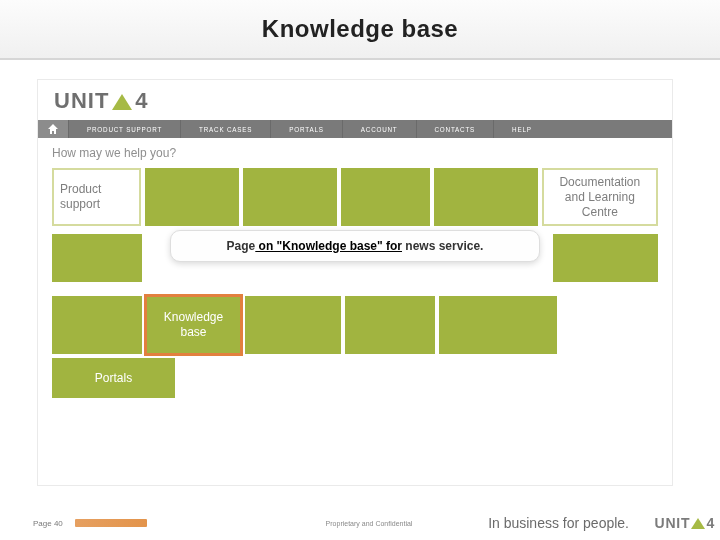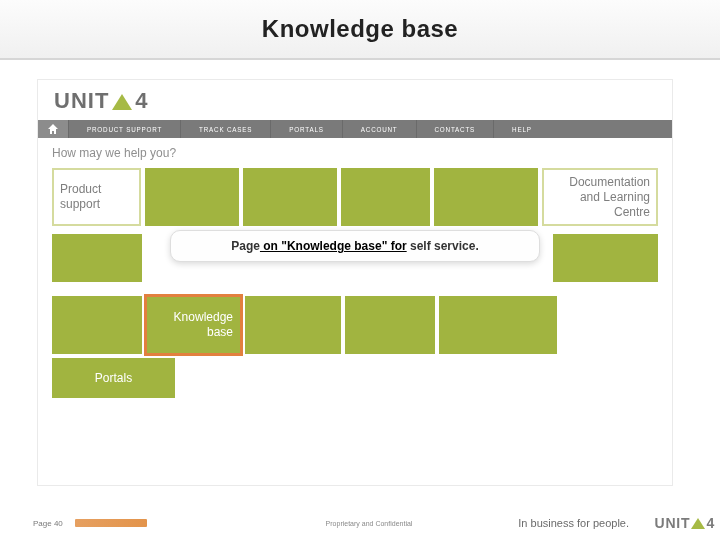--- a/index.html
+++ b/index.html
@@ -12,21 +12,21 @@
   .logo .u { font-size: 22px; font-weight: 700; color: #6f6f6f; letter-spacing: 1px; }
   .logo .triangle { width: 0; height: 0; border-left: 10px solid transparent; border-right: 10px solid transparent; border-bottom: 16px solid #a6ba45; margin: 0 1px; display: inline-block; position: relative; top: 1px; }
   .logo .four { font-size: 22px; font-weight: 700; color: #6f6f6f; letter-spacing: 1px; }
   .topnav { background: #7a7a7a; height: 18px; display: flex; align-items: stretch; width: 100%; }
   .topnav .home { width: 30px; background: #8c8c8c; display: flex; align-items: center; justify-content: center; }
   .topnav .home svg { width: 10px; height: 10px; fill: #fff; }
   .topnav .item { font-size: 6.3px; color: #fff; letter-spacing: .8px; display: flex; align-items: center; padding: 0 18px; border-left: 1px solid #6a6a6a; }
   .prompt { padding: 8px 14px 6px 14px; font-size: 12px; color: #8f8f8f; font-weight: 400; }
   .tiles { position: relative; padding: 2px 14px; }
   .trow { display: flex; gap: 4px; margin-bottom: 4px; }
-  .tile { height: 58px; border: 2px solid #d5db9e; display: flex; align-items: center; justify-content: center; text-align: right; font-size: 12px; line-height: 1.25; padding: 4px 6px; }
+  .tile { height: 58px; border: 2px solid #d5db9e; display: flex; align-items: center; justify-content: center; text-align: center; font-size: 12px; line-height: 1.25; padding: 4px 6px; }
   .tile.green { background: #a1b440; border-color: #a1b440; color: #fff; }
   .tile.white { background: #fff; color: #7e7e7e; }
   .tile.green .lab { font-weight: 400; }
   .tile.white .lab { font-weight: 400; }
   .tile.left-align { justify-content: flex-start; text-align: left; }
   .t-w-90 { width: 90px; }
   .t-w-95 { width: 95px; }
   .t-w-96 { width: 96px; }
   .t-w-105{ width:105px; }
   .t-w-118{ width:118px; }
@@ -35,21 +35,21 @@
   .ghost-label { font-size: 9px; color: #b8bfa3; position: absolute; left: 50%; top: 6px; transform: translateX(-50%); letter-spacing: 1px; text-align: center; line-height: 1.2; }
   .callout { position: absolute; left: 50%; transform: translateX(-50%); top: 0; width: 370px; background: #fefefe; border: 1px solid #dedede; border-radius: 10px; box-shadow: 0 2px 6px rgba(0,0,0,.15); padding: 8px 12px; font-size: 12px; text-align: center; font-weight: 700; z-index: 5; }
   .callout .u1 { text-decoration: underline; color: #000; }
   .row2-wrap { position: relative; height: 66px; }
   .trow.row2 { padding-top: 4px; }
   .tile.short { height: 48px; }
   .footer { position: absolute; left: 9px; bottom: 0; width: 720px; height: 34px; background: #fff; display: flex; align-items: center; font-size: 8px; color: #7a7a7a; }
   .footer .pg { margin-left: 24px; }
   .footer .accent { margin-left: 12px; width: 72px; height: 8px; background: linear-gradient(90deg,#e6a061,#e3944b); border-radius: 1px; }
   .footer .mid { position: absolute; left: 50%; transform: translateX(-50%); font-size: 7px; color: #8a8a8a; }
-  .footer .tag { position: absolute; right: 100px; font-size: 11px; color: #6b6b6b; }
+  .footer .tag { position: absolute; right: 100px; font-size: 14px; color: #6b6b6b; }
   .footer .flogo { position: absolute; right: 14px; display: flex; align-items: center; }
   .footer .flogo .ft { font-size: 14px; font-weight: 700; color: #7b7b7b; letter-spacing: .8px; }
   .footer .flogo .tri { width:0;height:0;border-left:7px solid transparent;border-right:7px solid transparent;border-bottom:11px solid #a6ba45; display:inline-block; margin:0 1px; }
 </style>
 </head>
 <body>
 
 <div class="title-bar">
   <h1>Knowledge base</h1>
 </div>
@@ -91,21 +91,21 @@
       <div class="tile green t-w-90"></div>
       <div class="tile green t-w-105"></div>
       <div class="tile white t-w-118">
           <span class="lab">Documentation and Learning Centre</span>
         </div>
     </div>
 
     <div class="row2-wrap">
       <div class="ghost-label">NOTE: SELF SERVICE</div>
       <div class="callout">
-        <span>Page</span><span class="u1"> on "Knowledge base" for</span><span> self service.</span>
+        <span>Page</span><span class="u1"> on "Knowledge base" for</span><span> news service.</span>
       </div>
       <div class="trow row2">
         <div class="tile green t-w-90 short"></div>
         <div style="width:404px"></div>
         <div class="tile green t-w-105 short"></div>
       </div>
     </div>
 
     <div class="trow">
       <div class="tile green t-w-90"></div>

